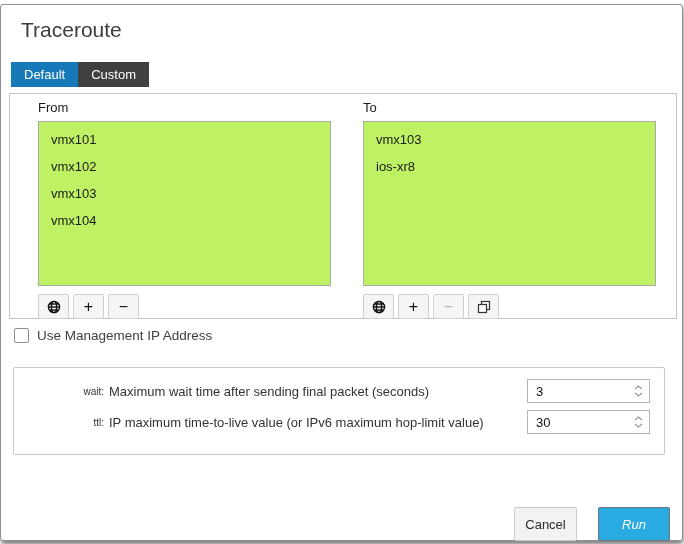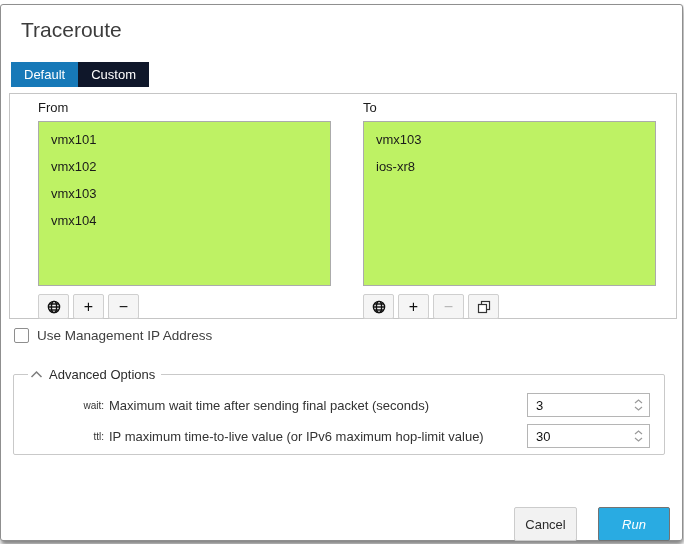--- a/index.html
+++ b/index.html
@@ -4,21 +4,21 @@
 <style>
   html,body{margin:0;padding:0;background:#fff;font-family:"Liberation Sans",sans-serif;}
   .stage{position:relative;width:684px;height:544px;overflow:hidden;}
   .dialog{position:absolute;left:0;top:4px;width:681px;height:535px;background:#fff;
           border:1px solid #8f8f8f;border-radius:3px;
           box-shadow:0 5px 5px -1px rgba(90,90,90,.65), 2px 2px 3px rgba(120,120,120,.35);}
   .title{position:absolute;left:20px;top:13px;font-size:21px;color:#3c3c3c;}
   .tabs{position:absolute;left:10px;top:57px;display:flex;}
   .tab{height:25px;line-height:25px;padding:0 13px;font-size:13px;font-weight:normal;color:#fff;cursor:pointer;}
   .tab-active{background:#1779b8;}
-  .tab-inactive{background:#0f172a;}
+  .tab-inactive{background:#404040;}
   .group-box{position:absolute;left:8px;top:88px;width:666px;height:224px;border:1px solid #c5c5c5;}
   .col{position:absolute;top:0;}
   .col-from{left:28px;}
   .col-to{left:353px;}
   .col-label{margin-top:6px;font-size:13px;color:#1a1a1a;}
   .listbox{margin-top:6px;width:291px;height:159px;border:1px solid #ababab;background:#bef264;overflow:auto;padding-top:4px;box-sizing:content-box;}
   .list-item{font-size:13px;color:#1a1a1a;line-height:27px;padding-left:12px;cursor:default;}
   .btn-row{margin-top:8px;display:flex;gap:4px;}
   .sq-btn{width:31px;height:25px;background:#f5f5f5;border:1px solid #cfcfcf;border-radius:2px;
           display:flex;align-items:center;justify-content:center;font-size:16px;color:#111;
@@ -123,28 +123,20 @@
       </div>
 
     </div>
 
     <div class="chk-row">
       <input type="checkbox" class="chk" style="">
       <span class="chk-label">Use Management IP Address</span>
     </div>
 
     <fieldset class="adv">
-      <legend>
-        <span style="display:flex;">
-          <svg width="13" height="9" viewBox="0 0 13 9" fill="none" stroke="#7d7d7d" stroke-width="1.5">
-            <polyline points="1.5,7 6.5,2 11.5,7"></polyline>
-          </svg>
-        </span>
-        <span>Advanced Options</span>
-      </legend>
 
       <div class="adv-row">
         <span class="adv-key">wait:</span>
         <span class="adv-desc">Maximum wait time after sending final packet (seconds)</span>
         <div class="spin-input">
           <span class="spin-value">3</span>
           <span class="spinner">
             <svg width="9" height="5" viewBox="0 0 9 5" fill="none" stroke="#9a9a9a" stroke-width="1.2">
                 <polyline points="1,4 4.5,1 8,4"></polyline>
               </svg>

